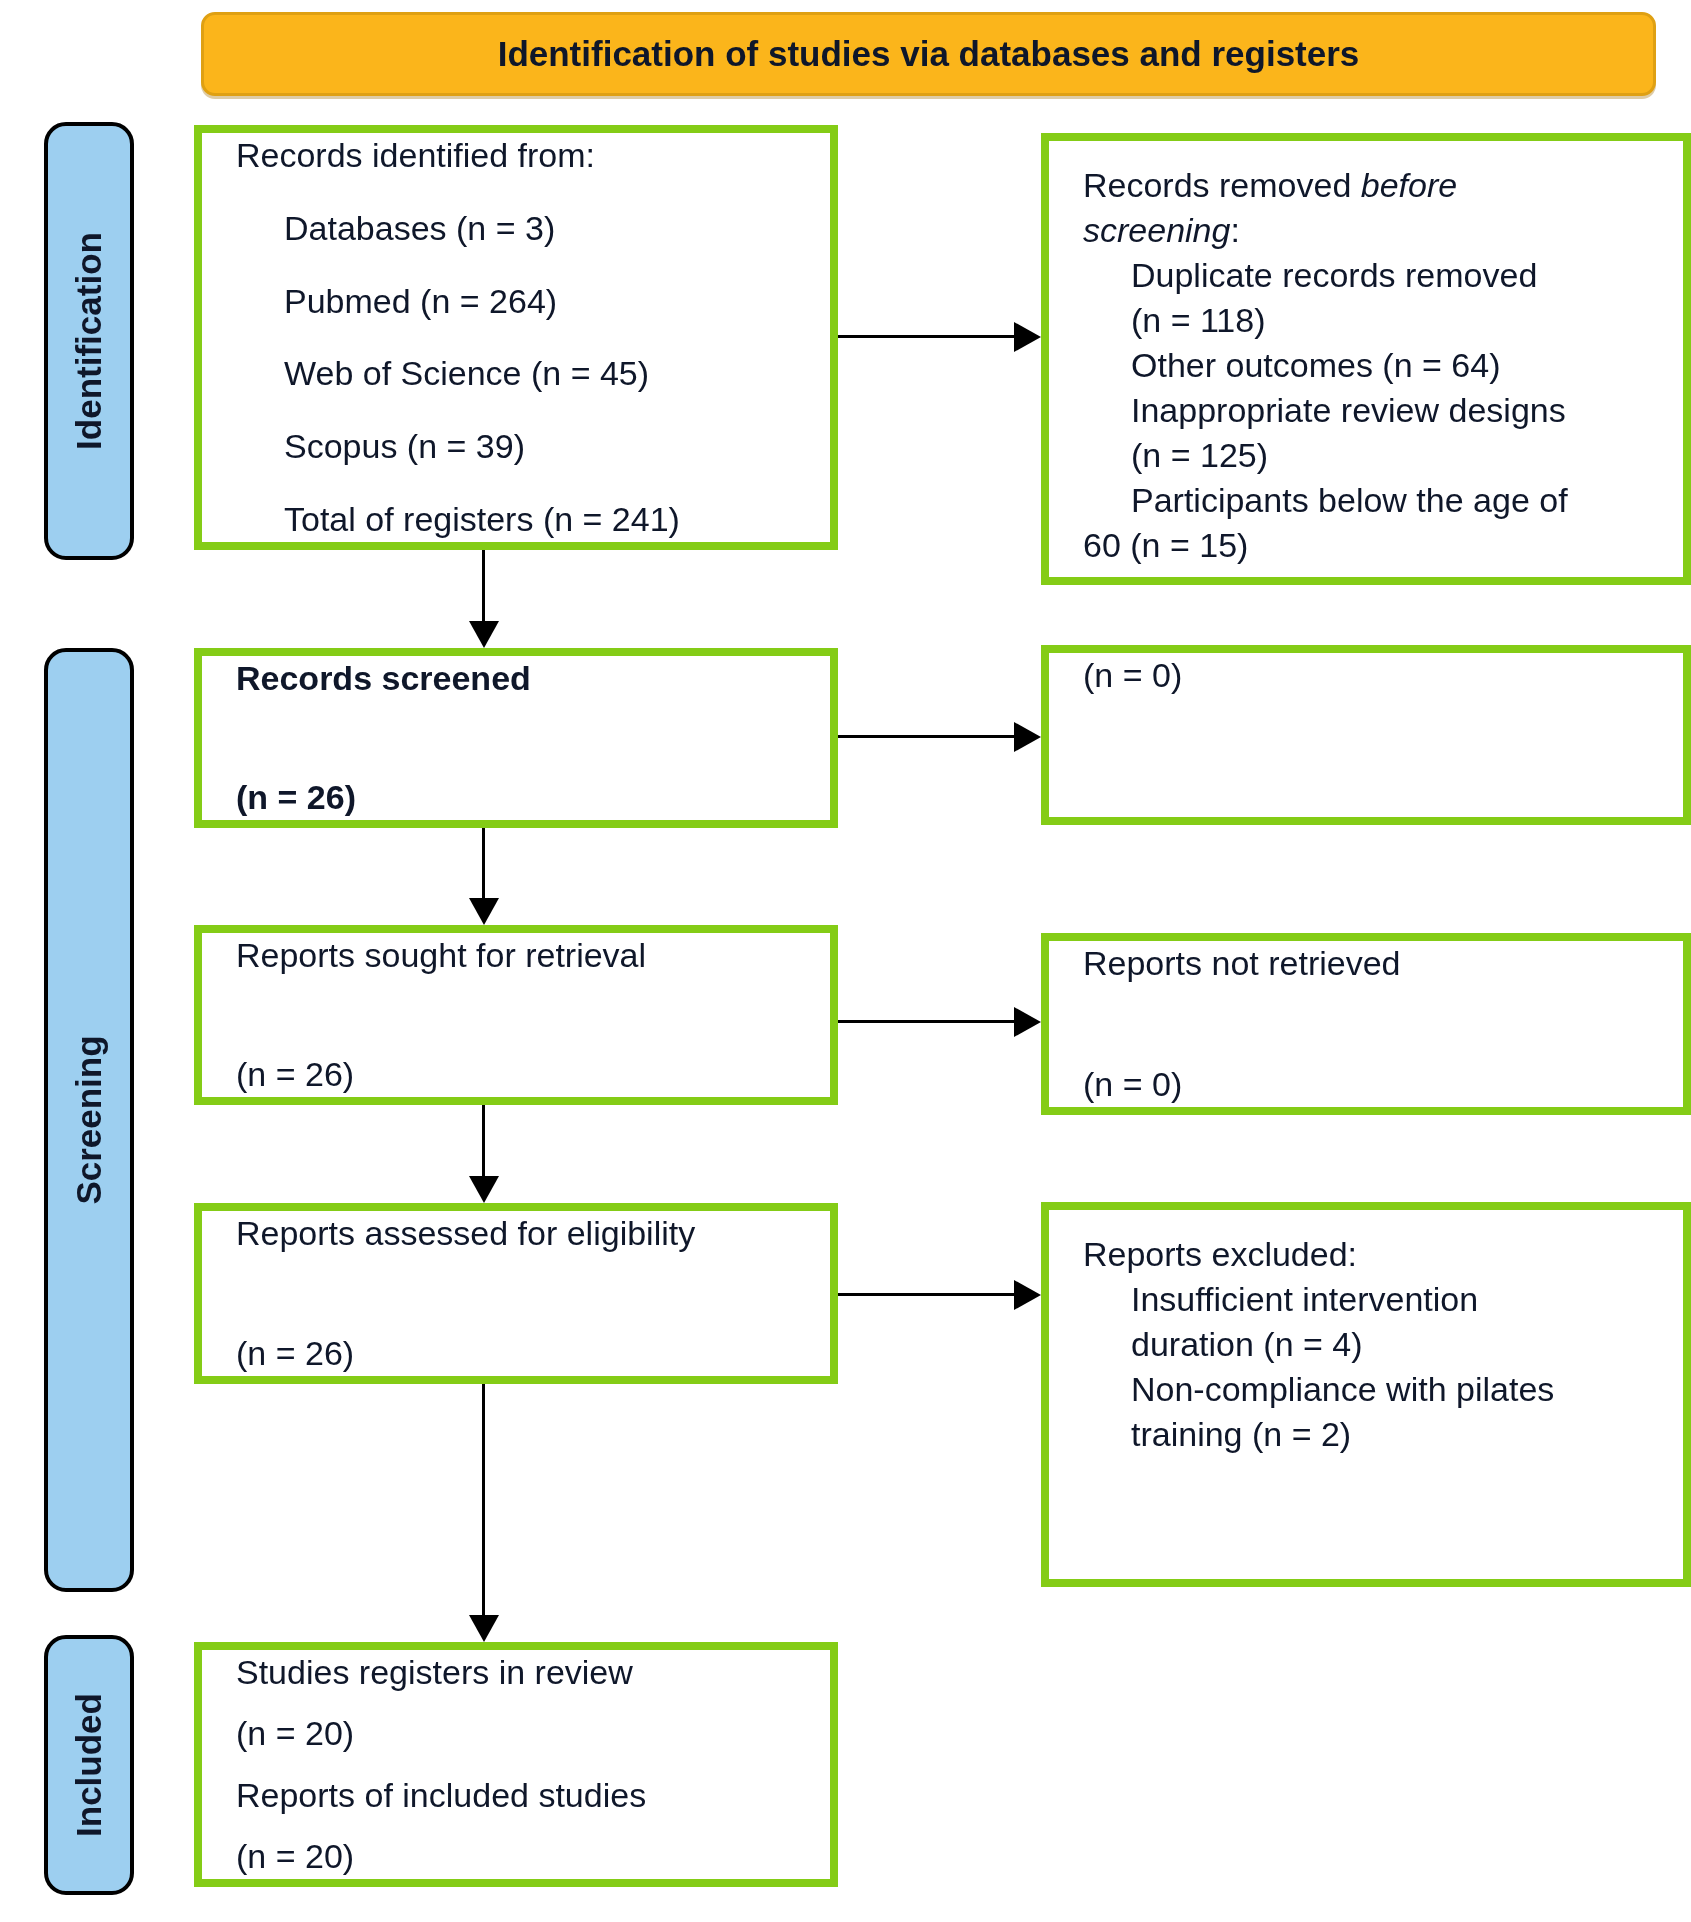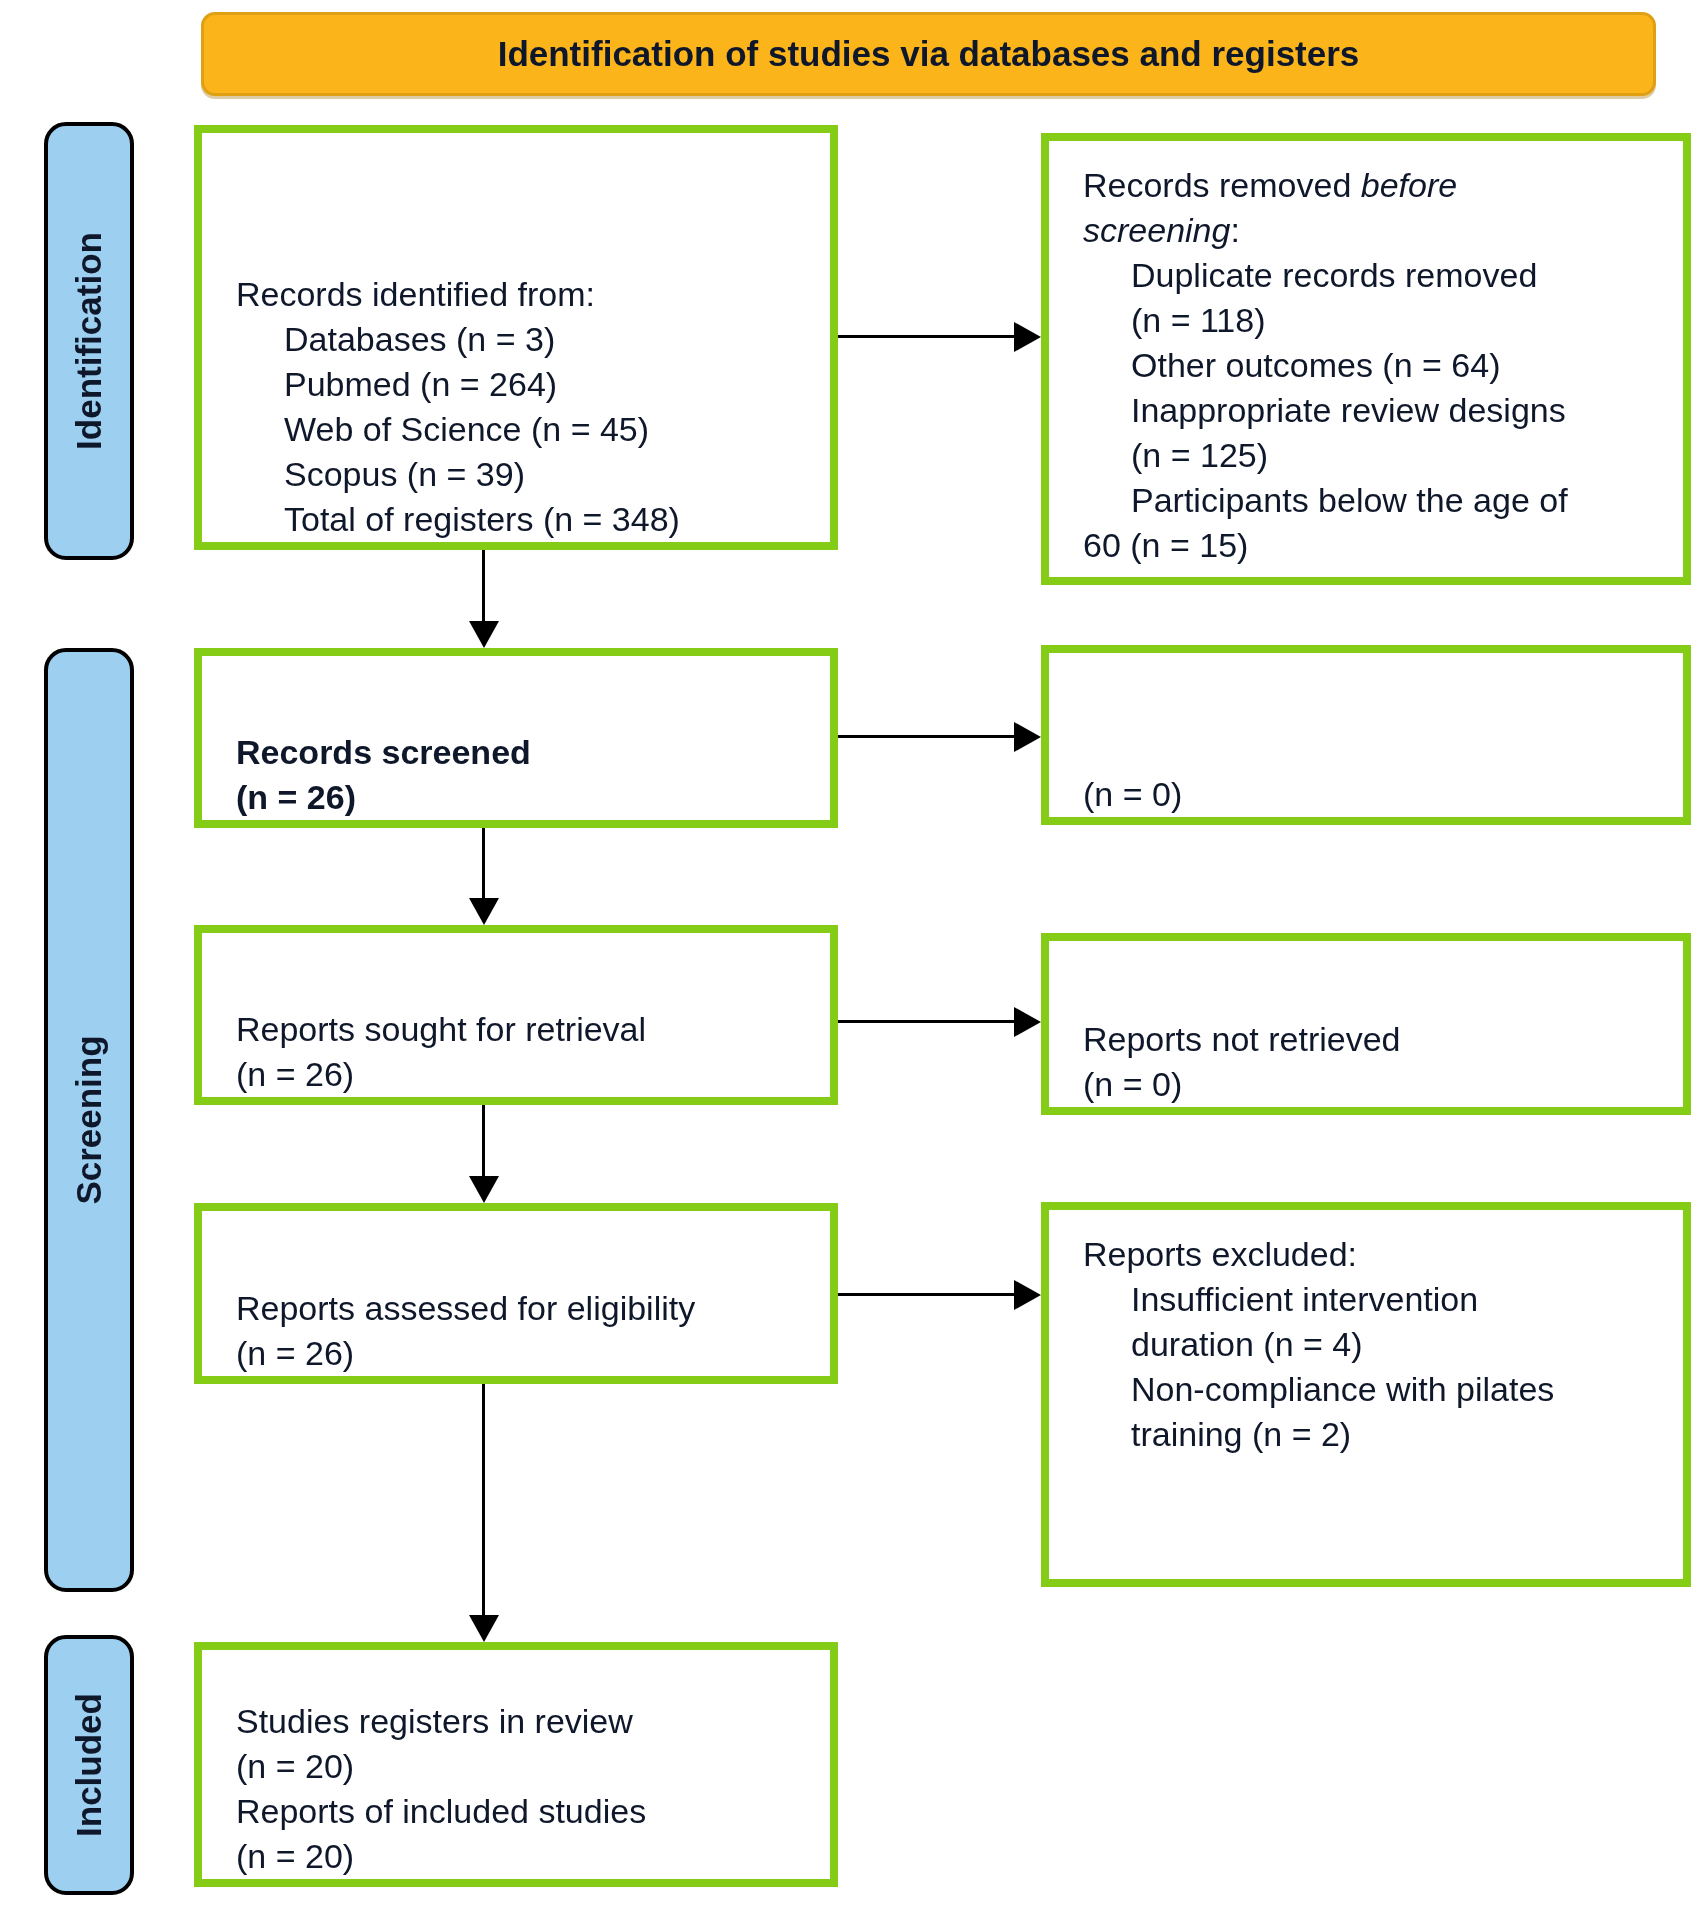--- a/index.html
+++ b/index.html
@@ -22,21 +22,21 @@
   .stage .vtext{
     transform:rotate(-90deg);white-space:nowrap;font-weight:bold;font-size:35px;
   }
   .stage-identification{top:122px;height:438px;}
   .stage-screening{top:648px;height:944px;}
   .stage-included{top:1635px;height:260px;}
   .box{
     position:absolute;background:#fff;border:8px solid #84cc16;box-sizing:border-box;
     font-size:34px;line-height:45px;padding:0 34px;
   }
-  .box.center{display:flex;flex-direction:column;justify-content:flex-end;}
+  .box.center{display:flex;flex-direction:column;justify-content:space-between;}
   .box.toppad{padding-top:22px;}
   .ind{padding-left:48px;}
   .italic{font-style:italic;}
   .box-identified{left:178px;top:125px;width:644px;height:425px;}
   .box-removed{left:1025px;top:133px;width:650px;height:452px;}
   .box-screened{left:178px;top:648px;width:644px;height:180px;font-weight:bold;}
   .box-records-excluded{left:1025px;top:645px;width:650px;height:180px;}
   .box-sought{left:178px;top:925px;width:644px;height:180px;}
   .box-not-retrieved{left:1025px;top:933px;width:650px;height:182px;}
   .box-assessed{left:178px;top:1203px;width:644px;height:181px;}
@@ -67,21 +67,21 @@
   <div class="stage stage-included">
     <span class="vtext">Included</span>
   </div>
 
   <div class="box center box-identified">
     <div>Records identified from:</div>
     <div class="ind">Databases (n = 3)</div>
     <div class="ind">Pubmed (n = 264)</div>
     <div class="ind">Web of Science (n = 45)</div>
     <div class="ind">Scopus (n = 39)</div>
-    <div class="ind">Total of registers (n = 348)</div>
+    <div class="ind">Total of registers (n = 241)</div>
   </div>
 
   <div class="box toppad box-removed">
     <div><span>Records removed </span><span class="italic">before</span></div>
     <div><span class="italic">screening</span><span>:</span></div>
     <div class="ind">Duplicate records removed</div>
     <div class="ind">(n = 118)</div>
     <div class="ind">Other outcomes (n = 64)</div>
     <div class="ind">Inappropriate review designs</div>
     <div class="ind">(n = 125)</div>

